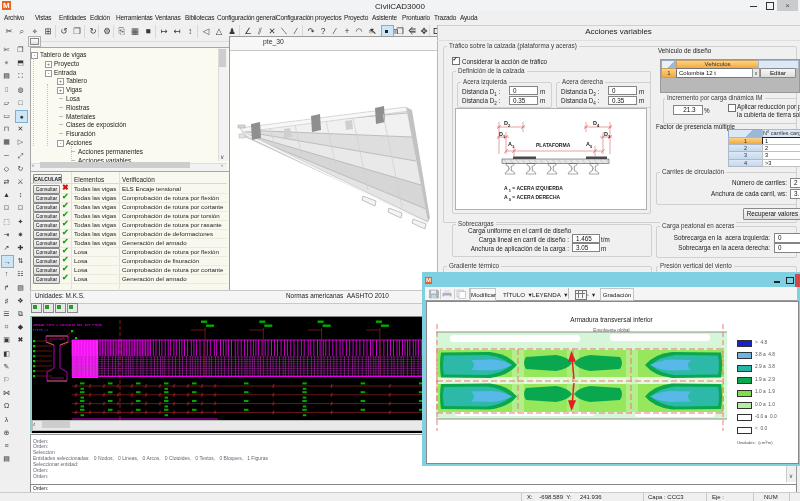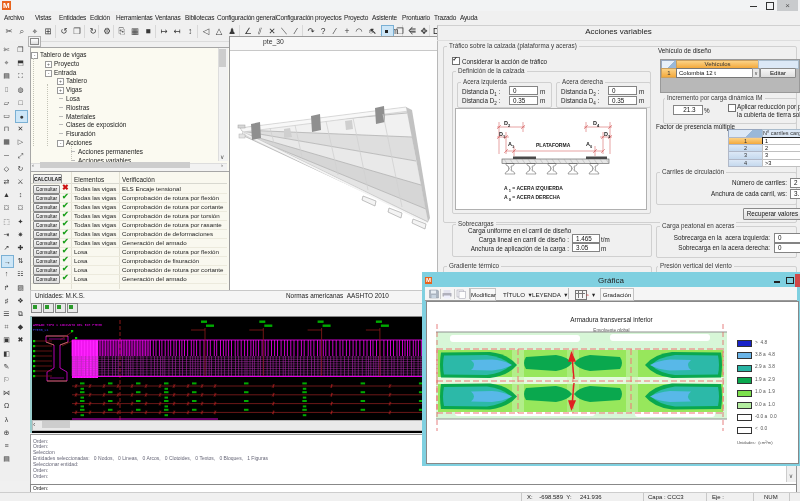--- a/index.html
+++ b/index.html
@@ -11,20 +11,21 @@
 .btn{position:absolute;background:linear-gradient(#f6f6f6,#dedede);border:1px solid #8a8a8a;font-size:6.2px;color:#111;text-align:center;border-radius:1px;white-space:nowrap;overflow:hidden}
 .ic{position:absolute;width:12px;height:12px;font-size:8.5px;line-height:12px;text-align:center;color:#383838}
 .sep{position:absolute;width:1px;background:#d8d8d8}
 .tiny{position:absolute;font-size:5px;color:#667;white-space:nowrap}
 </style></head><body>
 <div id="app">
 
 <div class="ab" style="left:0;top:0;width:800px;height:11px;background:#f2f3f4"></div>
 <div class="ab" style="left:2px;top:1px;width:9px;height:9px;background:#e8641e"></div>
 <div class="ab" style="left:3px;top:2px;width:7px;height:7px;font-size:8px;line-height:8px;color:#fff;font-weight:bold">M</div>
+<div class="ab" style="left:0;top:2px;width:800px;text-align:center;font-size:8px;color:#222">CivilCAD3000</div>
 <div class="ab" style="left:750px;top:6px;width:7px;height:1px;background:#333"></div>
 <div class="ab" style="left:766px;top:2px;width:6px;height:6px;border:1px solid #333"></div>
 <div class="ab" style="left:777px;top:0;width:21px;height:11px;background:#c9cbcd"></div>
 <div class="ab" style="left:777px;top:1px;width:21px;height:9px;font-size:8px;line-height:9px;text-align:center;color:#555">×</div>
 <div class="ab" style="left:0;top:11px;width:800px;height:11px;background:#f0f0f0"></div>
 <div class="ab" style="left:4px;top:13.5px;font-size:6.5px;letter-spacing:-0.2px;color:#1a1a1a;white-space:nowrap">Archivo</div>
 <div class="ab" style="left:35px;top:13.5px;font-size:6.5px;letter-spacing:-0.2px;color:#1a1a1a;white-space:nowrap">Vistas</div>
 <div class="ab" style="left:59px;top:13.5px;font-size:6.5px;letter-spacing:-0.2px;color:#1a1a1a;white-space:nowrap">Entidades</div>
 <div class="ab" style="left:90px;top:13.5px;font-size:6.5px;letter-spacing:-0.2px;color:#1a1a1a;white-space:nowrap">Edición</div>
 <div class="ab" style="left:116px;top:13.5px;font-size:6.5px;letter-spacing:-0.2px;color:#1a1a1a;white-space:nowrap">Herramientas</div>
@@ -729,21 +730,20 @@
 <div class="gb" style="left:656px;top:226px;width:139px;height:30px"></div>
 <div class="gl" style="left:660px;top:222px">Carga peatonal en aceras</div>
 <div class="lb" style="left:660px;top:234px;width:110px;text-align:right">Sobrecarga en la&nbsp; acera izquierda:</div>
 <div class="inp" style="left:774px;top:232.5px;width:24px;height:8px">0</div>
 <div class="lb" style="left:660px;top:244px;width:110px;text-align:right">Sobrecarga en la acera derecha:</div>
 <div class="inp" style="left:774px;top:242.5px;width:24px;height:8px">0</div>
 <div class="gb" style="left:656px;top:266px;width:139px;height:22px"></div>
 <div class="gl" style="left:658px;top:262px">Presión vertical del viento</div>
 <div class="ab" style="left:422px;top:272px;width:378px;height:194px;background:#7fd0e0"></div>
 <div class="ab" style="left:425px;top:277px;width:7px;height:7px;background:#e8641e;color:#fff;font-size:6px;line-height:7px;text-align:center;font-weight:bold">M</div>
-<div class="ab" style="left:422px;top:276px;width:378px;text-align:center;font-size:8px;color:#222">Gráfica</div>
 <div class="ab" style="left:774px;top:281px;width:6px;height:1.5px;background:#222"></div>
 <div class="ab" style="left:786px;top:277px;width:6px;height:5px;border:1.5px solid #222;background:#7fd0e0"></div>
 <div class="ab" style="left:795px;top:274px;width:5px;height:13px;background:#d04848"></div>
 <div class="ab" style="left:425px;top:287px;width:372px;height:13px;background:#f5f5f5;border-bottom:1px solid #999"></div>
 <svg class="ab" style="left:429px;top:289px" width="40" height="10" viewBox="0 0 40 10">
       <path d="M0.5,1 h8 l1,1 v7 h-9 z" fill="#aab4c0" stroke="#8894a0" stroke-width="0.5"></path>
       <rect x="2" y="1.5" width="5" height="3" fill="#e8eef4"></rect>
       <rect x="2.5" y="6" width="4.5" height="3" fill="#c8d4e0"></rect>
       <g opacity="0.75">
         <rect x="14.5" y="1" width="7" height="3" fill="#dde"></rect>

